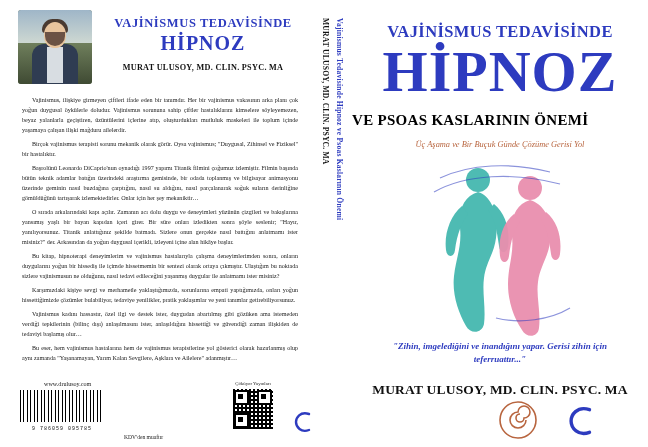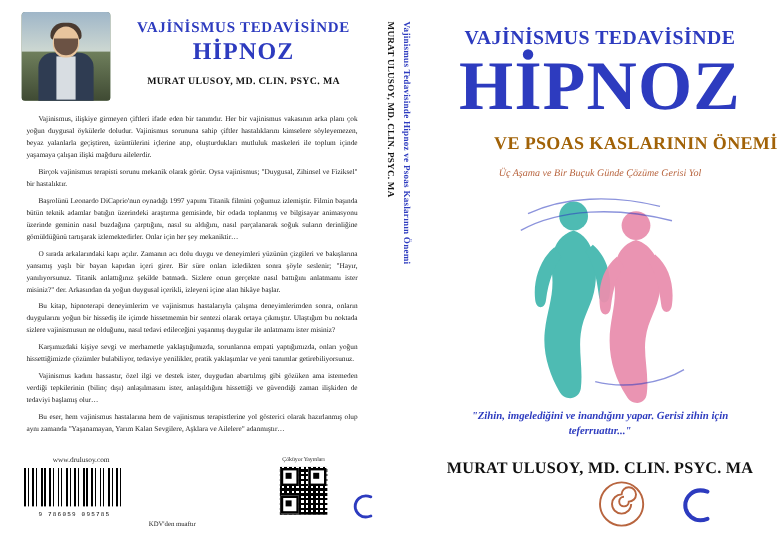--- a/index.html
+++ b/index.html
@@ -50,21 +50,21 @@
   
   #spine{position:absolute;left:318px;top:0;width:34px;height:447px;background:#ffffff;}
   .spine-txt{position:absolute;white-space:nowrap;transform-origin:left top;font-size:7.6px;letter-spacing:.2px;color:#111;}
   #spine-author{left:12px;top:18px;transform:rotate(90deg);font-weight:700;}
   #spine-title{left:26px;top:18px;transform:rotate(90deg);color:#2d3bbf;font-weight:700;}
 
   
   #front-cover{position:absolute;left:352px;top:0;width:296px;height:447px;background:#ffffff;}
   #f-line1{position:absolute;left:0;top:22px;width:296px;text-align:center;font-size:16.5px;font-weight:700;letter-spacing:.4px;color:#2d3bbf;}
   #f-hipnoz{position:absolute;left:0;top:40px;width:296px;text-align:center;font-size:58px;line-height:64px;font-weight:700;letter-spacing:1px;color:#2d3bbf;}
-  #f-line3{position:absolute;left:0;top:112px;width:296px;text-align:right;font-size:15px;font-weight:700;letter-spacing:.3px;color:#a16207;}
+  #f-line3{position:absolute;left:0;top:112px;width:296px;text-align:left;font-size:15px;font-weight:700;letter-spacing:.3px;color:#000000;}
   #f-sub{position:absolute;left:0;top:140px;width:296px;text-align:center;font-size:8.4px;font-style:italic;color:#b8653f;}
 
   #art{position:absolute;left:58px;top:158px;width:185px;height:185px;}
 
   #f-quote{position:absolute;left:28px;top:340px;width:240px;text-align:center;font-size:9px;font-style:italic;line-height:1.45;color:#2d3bbf;font-weight:700;}
   #f-author{position:absolute;left:0;top:382px;width:296px;text-align:center;font-size:13.5px;font-weight:700;letter-spacing:.2px;color:#111;}
   #logo-front{position:absolute;left:216px;top:404px;}
   #seal{position:absolute;left:146px;top:400px;width:40px;height:40px;}
 </style>
 </head>

